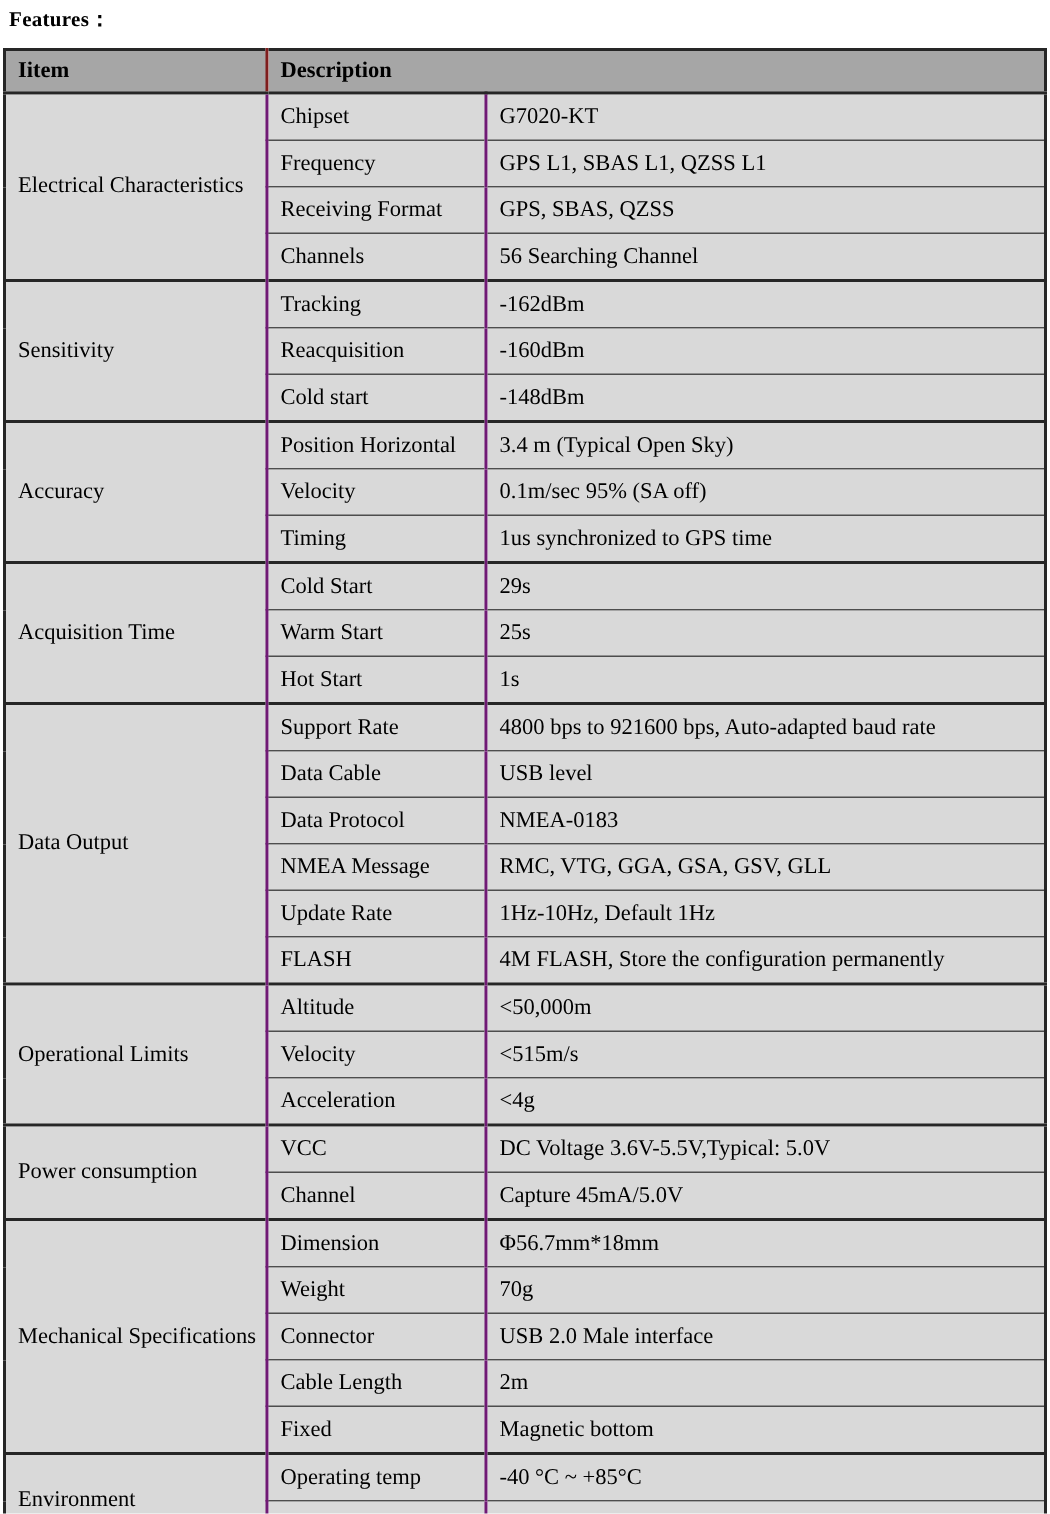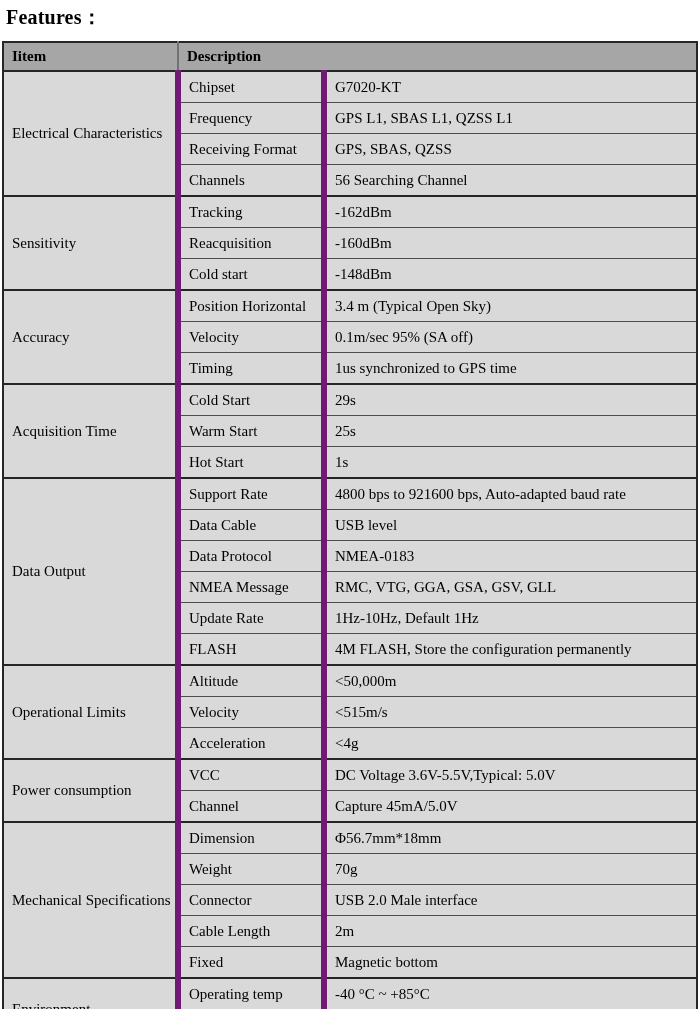--- a/index.html
+++ b/index.html
@@ -14,21 +14,21 @@
   }
   .page {
     position: relative;
     width: 700px;
     height: 1009px;
     overflow: hidden;
   }
   .title {
     margin: 0;
     padding: 4px 0 0 6px;
-    font-size: 20px;
+    font-size: 14px;
     font-weight: bold;
     letter-spacing: 0.2px;
   }
   table.spec-table {
     border-collapse: collapse;
     table-layout: fixed;
     width: 696px;
     height: 965px;
     margin: 10px 0 0 2px;
     border: 2px solid #262626;
@@ -43,29 +43,29 @@
     text-align: left;
     vertical-align: middle;
     overflow: hidden;
     line-height: 1.25;
   }
   thead th {
     background: #a6a6a6;
     height: 27px;
     font-weight: bold;
     border-bottom: 2px solid #262626;
-    border-left: 2px solid #737373;
+    border-left: 2px solid #7f1d1d;
   }
   thead th:first-child { border-left: none; }
   tbody td {
     background: #d9d9d9;
     height: 30px;
   }
   tbody td.category-cell,
-  tbody td.item-cell { border-right: 6px solid #701a75; }
+  tbody td.item-cell { border-right: 2px solid #701a75; }
   tr.group-start td { border-top: 2px solid #262626; }
 </style>
 </head>
 <body>
 
 <div class="page">
   <h2 class="title">Features：</h2>
 
   <table class="spec-table">
     <colgroup>

